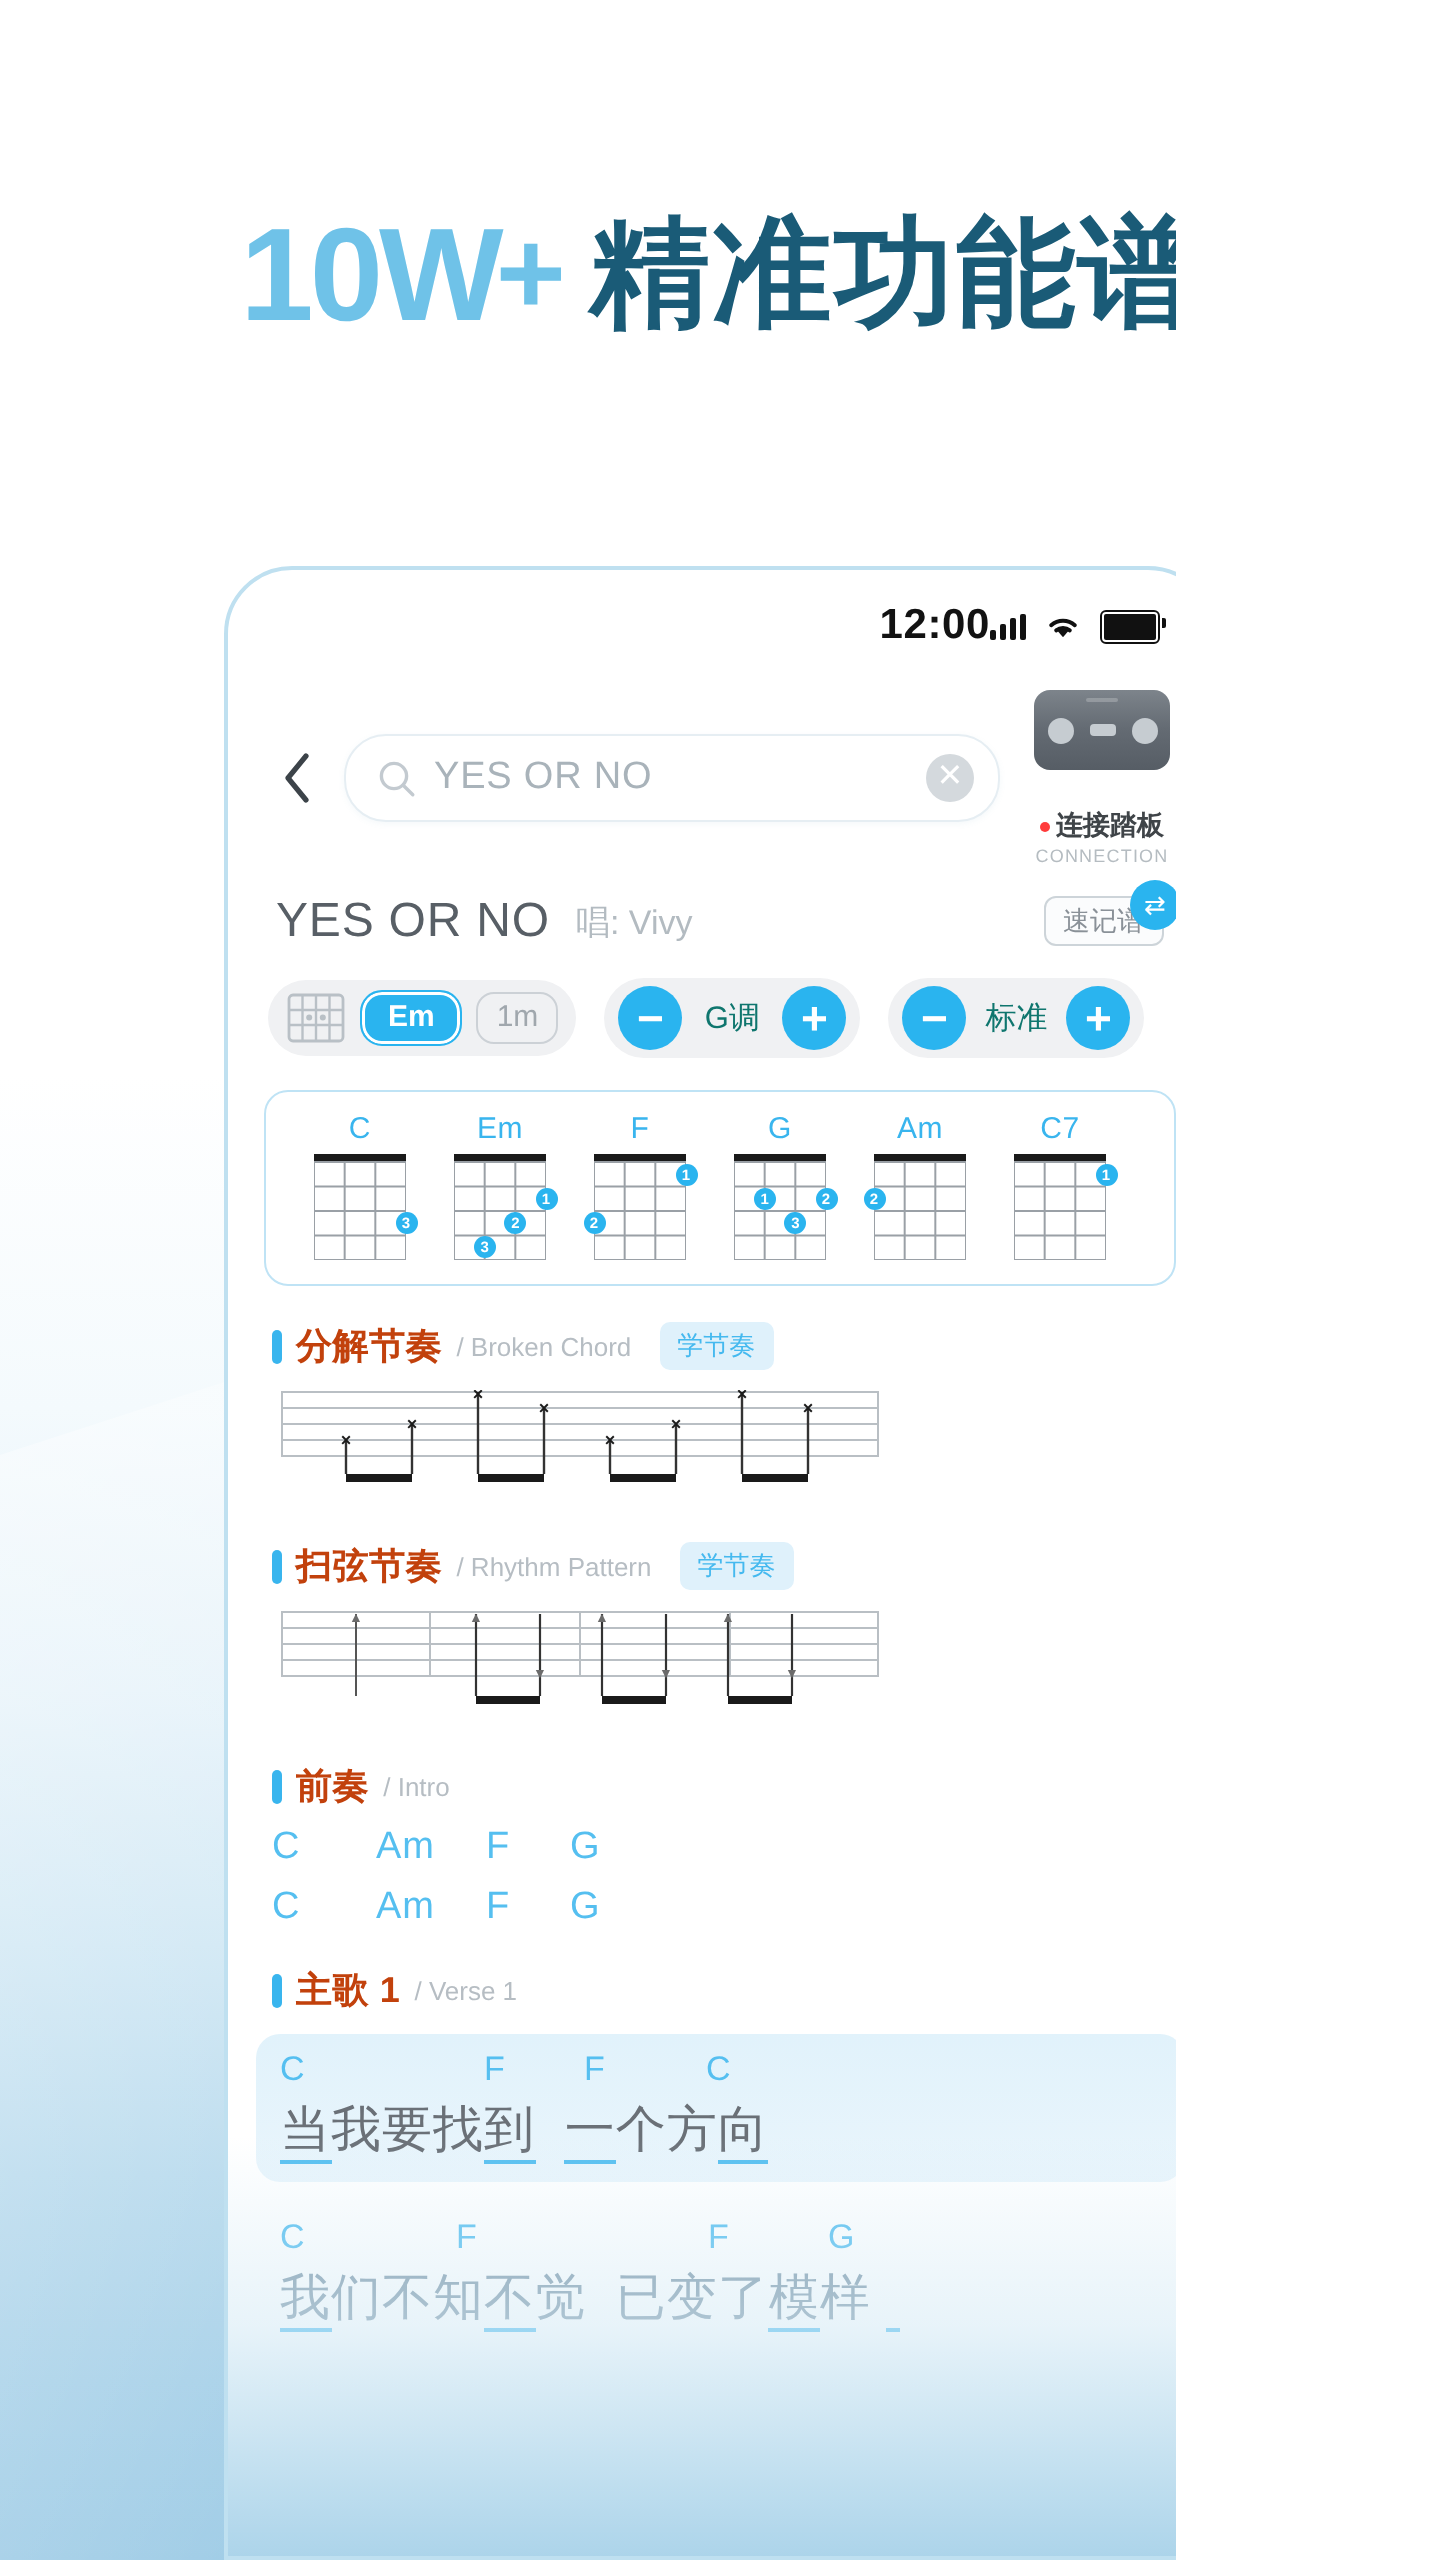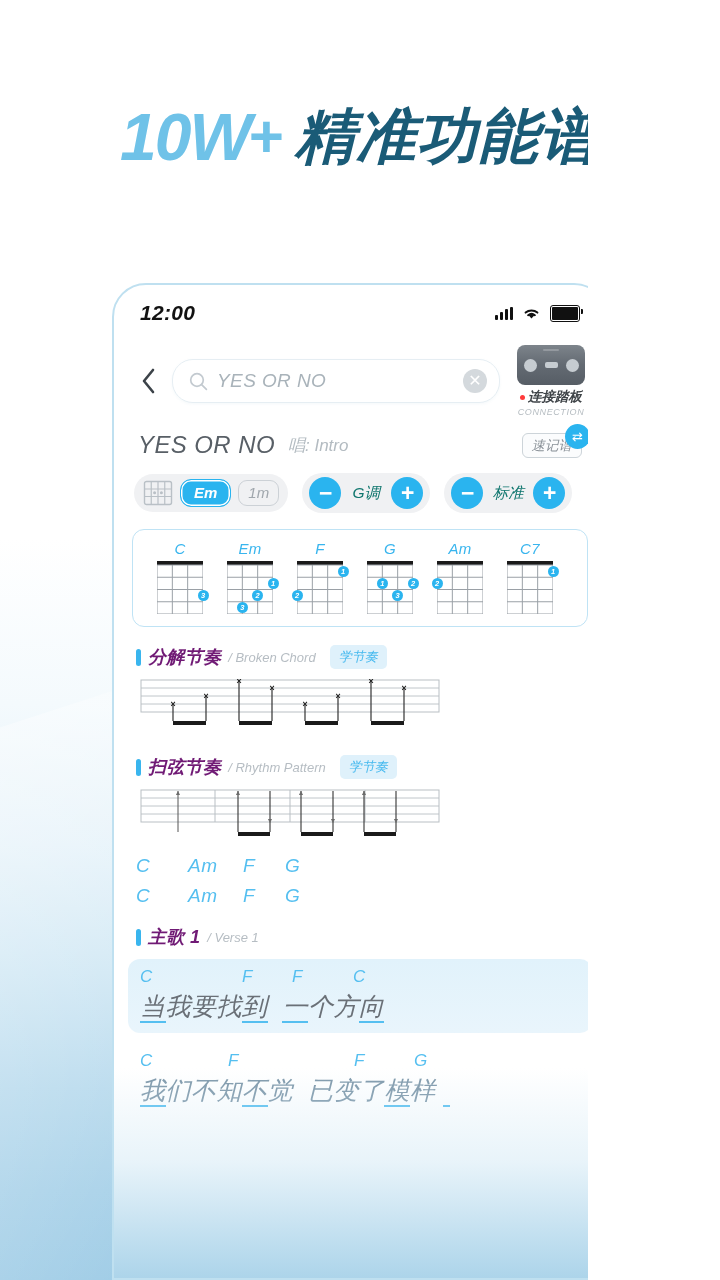--- a/index.html
+++ b/index.html
@@ -22,21 +22,20 @@
     overflow: hidden;
     background: linear-gradient(180deg,
         #ffffff 0%,
         #ffffff 42%,
         #f4fafd 55%,
         #e3f1f9 66%,
         #cbe5f3 76%,
         #b4d8ec 85%,
         #a6d0e8 93%,
         #9fcce6 100%);
-    font-style: italic;
   }
   
   #bg-streak-a {
     position: absolute;
     left: -120px; top: 700px;
     width: 520px; height: 700px;
     background: linear-gradient(140deg, rgba(255,255,255,0.55), rgba(255,255,255,0.0) 65%);
     transform: rotate(-18deg);
     pointer-events: none;
   }
@@ -106,21 +105,21 @@
     z-index: 40;
   }
 
   
   #statusbar {
     position: relative;
     height: 56px;
     padding: 0 26px;
     display: flex;
     align-items: center;
-    justify-content: space-between;
+    justify-content: flex-end;
   }
   #status-time {
     font-size: 21px;
     font-weight: bold;
     color: #121212;
     letter-spacing: 0.3px;
   }
   #status-icons {
     display: flex;
     align-items: center;
@@ -213,21 +212,21 @@
     position: absolute;
     top: 4px; left: 50%;
     transform: translateX(-50%);
     width: 16px; height: 2px;
     background: rgba(255,255,255,0.22);
     border-radius: 1px;
   }
   .pedal-knob { width: 13px; height: 13px; border-radius: 50%; background: #c6ccd1; }
   .pedal-center { width: 13px; height: 6px; border-radius: 2px; background: #c6ccd1; }
   #pedal-label {
-    margin-top: 3px;
+    margin-top: 19px;
     font-size: 13.5px;
     color: #3f4448;
     font-weight: bold;
     white-space: nowrap;
     display: flex;
     align-items: center;
     gap: 3px;
   }
   #pedal-dot { width: 5px; height: 5px; border-radius: 50%; background: #ff3b3b; flex: 0 0 auto; }
   #pedal-sub {
@@ -410,21 +409,21 @@
   }
   .sec-bar {
     width: 5px; height: 17px;
     background: #39b5ee;
     border-radius: 3px;
     margin-right: 7px;
     flex: 0 0 auto;
   }
   .sec-zh {
     font-size: 18px;
-    color: #701a75;
+    color: #c2410c;
     font-weight: bold;
     letter-spacing: 0.3px;
   }
   .sec-en {
     font-size: 13px;
     color: #b6bdc3;
     margin-left: 7px;
     text-align: right;
   }
   .sec-badge {
@@ -535,21 +534,21 @@
         <div id="pedal-label">
           <span id="pedal-dot"></span>
           <span>连接踏板</span>
         </div>
         <div id="pedal-sub">CONNECTION</div>
       </div>
     </div>
 
     <div id="song-header">
       <span id="song-title">YES OR NO</span>
-      <span id="song-artist">唱: Intro</span>
+      <span id="song-artist">唱: Vivy</span>
       <span id="quick-score-wrap">
         <span id="quick-score">速记谱</span>
         <span id="swap-badge">⇄</span>
       </span>
     </div>
 
 
     <div id="control-row">
       <div class="pill-group">
         <svg id="fret-icon" viewBox="0 0 30 26">
@@ -774,20 +773,25 @@
             <text x="98" y="6">▲</text>
             <text x="161" y="6">▲</text>
             <text x="224" y="6">▲</text>
           <text x="130" y="34">▼</text>
             <text x="193" y="34">▼</text>
             <text x="256" y="34">▼</text>
         </g>
       </svg>
     </div>
 
+    <div class="section-head">
+      <span class="sec-bar"></span>
+      <span class="sec-zh">前奏</span>
+      <span class="sec-en">/ Intro</span>
+    </div>
     <div id="intro-lines">
         <div class="chordline"><span style="width: 52px;">C</span><span style="width: 55px;">Am</span><span style="width: 42px;">F</span><span>G</span></div>
         <div class="chordline"><span style="width: 52px;">C</span><span style="width: 55px;">Am</span><span style="width: 42px;">F</span><span>G</span></div>
       </div>
 
     <div class="section-head">
       <span class="sec-bar"></span>
       <span class="sec-zh">主歌 1</span>
       <span class="sec-en">/ Verse 1</span>
     </div>

